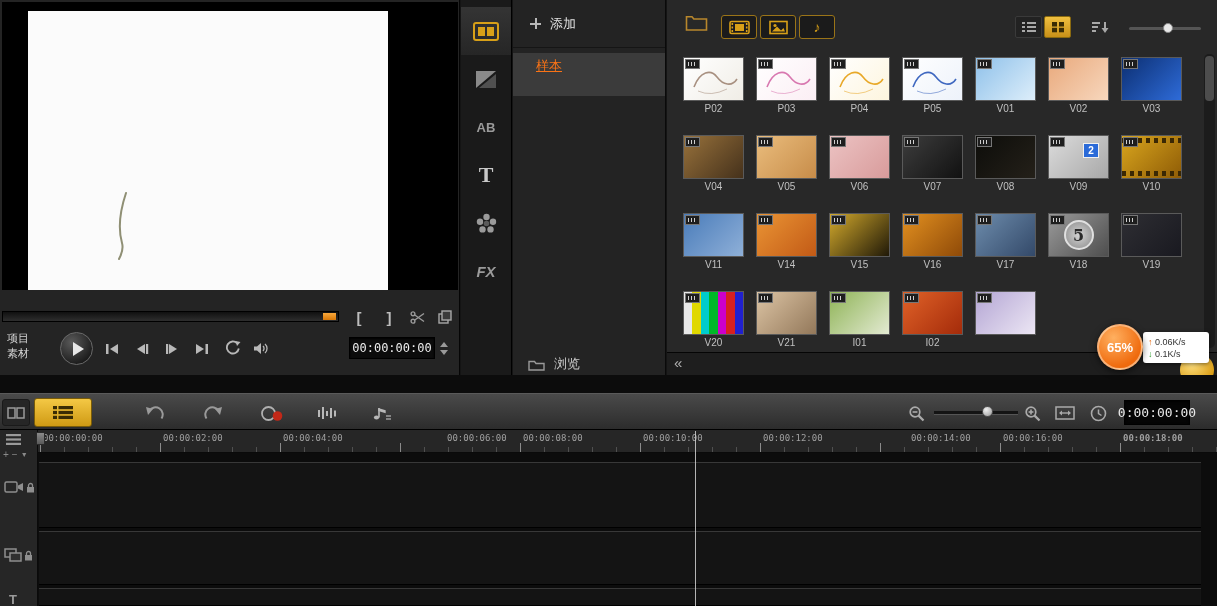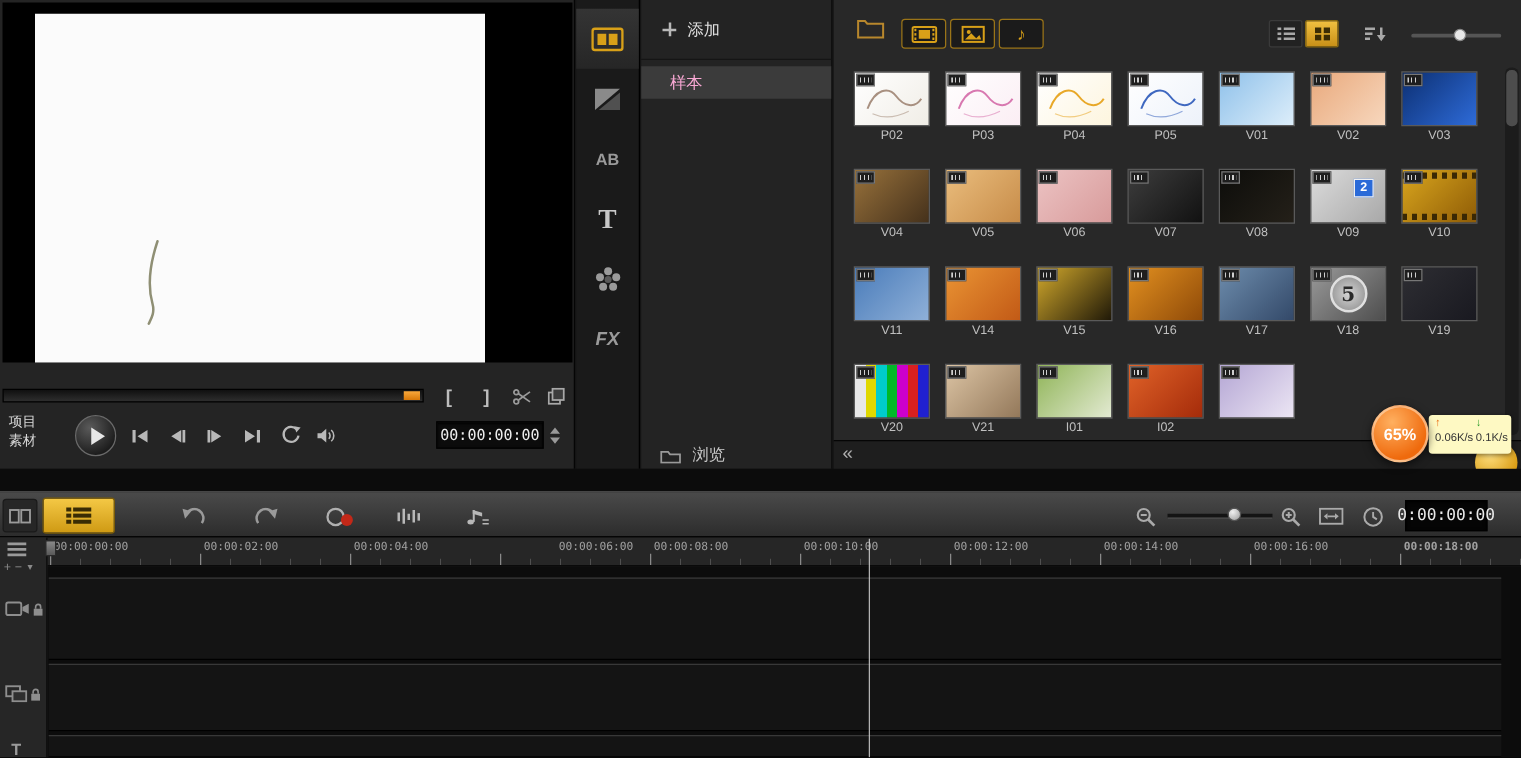--- a/index.html
+++ b/index.html
@@ -30,21 +30,21 @@
   .nav-ab{font-size:13px;}
   .nav-t{font-size:22px;color:#c8c8c8;font-family:"Liberation Serif",serif;}
   .nav-fx{font-size:15px;font-style:italic;}
 
   
   #gallery{position:absolute;left:513px;top:0;width:153px;height:375px;background:#232323;border-right:1px solid #0a0a0a;box-sizing:border-box;}
   #gallery-header{height:47px;border-bottom:1px solid #151515;display:flex;align-items:center;gap:9px;padding-left:17px;color:#e0e0e0;font-size:13px;}
   .plus-icon{position:relative;width:11px;height:11px;}
   .plus-icon::before{content:"";position:absolute;left:0;top:5px;width:11px;height:2px;background:#b8b8b8;}
   .plus-icon::after{content:"";position:absolute;left:5px;top:0;width:2px;height:11px;background:#b8b8b8;}
-  #gallery-item{margin-top:5px;height:26px;background:#3b3b3b;color:#f9a8d4;font-size:13px;line-height:26px;padding-left:23px;}
+  #gallery-item{margin-top:5px;height:43px;background:#3b3b3b;color:#f97316;font-size:13px;line-height:26px;padding-left:23px;text-decoration:underline;}
   #gallery-browse{position:absolute;left:15px;bottom:2px;display:flex;align-items:center;gap:9px;color:#c8c8c8;font-size:13px;justify-content:flex-end;}
 
   
   #library{position:absolute;left:667px;top:0;width:550px;height:352px;background:#282828;overflow:hidden;}
   .lib-btn{position:absolute;display:flex;align-items:center;justify-content:center;background:#1b1b1b;border:1px solid #9a7418;border-radius:3px;box-sizing:border-box;}
   .lib-plain{position:absolute;display:flex;align-items:center;justify-content:center;background:#222;border:1px solid #3a3a3a;border-radius:2px;box-sizing:border-box;}
   #grid-btn{background:linear-gradient(#f0c040,#c89018);border:1px solid #8a6a10;}
   #lib-slider{position:absolute;left:462px;top:20px;width:72px;height:16px;}
   #lib-slider .track{position:absolute;left:0;top:7px;width:72px;height:3px;background:#555;border-radius:2px;}
   #lib-slider .knob{position:absolute;left:34px;top:3px;width:10px;height:10px;border-radius:50%;background:#e8e8e8;border:1px solid #888;box-sizing:border-box;}
@@ -86,21 +86,21 @@
   #pm-ctrl{position:absolute;left:3px;top:19px;color:#8a8a8a;font-size:10px;display:flex;gap:3px;align-items:center;}
   #pm-ctrl .dd{font-size:7px;}
   .th-icon{position:absolute;display:flex;align-items:center;gap:2px;}
   .track-row{position:absolute;left:39px;right:16px;background:#141414;border-top:1px solid #383838;border-bottom:1px solid #000;box-sizing:border-box;}
   #track-video{top:87px;height:66px;}
   #track-overlay{top:156px;height:54px;}
   #track-title{top:213px;height:18px;}
 
   
   #net-ball{position:absolute;left:1097px;top:324px;width:46px;height:46px;border-radius:50%;background:radial-gradient(circle at 35% 28%,#ffb060,#ef6a0d 72%);border:2px solid rgba(255,230,200,.55);box-sizing:border-box;box-shadow:0 2px 7px rgba(0,0,0,.6);color:#fff;font-size:13px;font-weight:bold;display:flex;align-items:center;justify-content:center;z-index:60;}
-  #net-stats{position:absolute;left:1143px;top:332px;width:66px;height:31px;background:#fef9c3;border-radius:3px;box-shadow:0 1px 4px rgba(0,0,0,.5);z-index:59;font-size:9px;color:#333;display:flex;flex-direction:row;justify-content:center;padding-left:5px;box-sizing:border-box;line-height:12px;}
+  #net-stats{position:absolute;left:1143px;top:332px;width:66px;height:31px;background:#ffffff;border-radius:3px;box-shadow:0 1px 4px rgba(0,0,0,.5);z-index:59;font-size:9px;color:#333;display:flex;flex-direction:column;justify-content:center;padding-left:5px;box-sizing:border-box;line-height:12px;}
   #net-stats .up-a{color:#e86a10;font-weight:bold;}
   #net-stats .dn-a{color:#2d9e2d;font-weight:bold;}
   #partial-widget{position:absolute;left:1178px;top:351px;width:39px;height:24px;overflow:hidden;z-index:5;}
   #partial-widget i{display:block;position:absolute;left:2px;top:2px;width:34px;height:34px;border-radius:50%;background:radial-gradient(circle at 35% 30%,#ffe080,#d89a10 75%);}
 </style>
 </head>
 <body>
 
 <div id="app">
 
@@ -674,21 +674,21 @@
         <span class="ruler-label" style="left: 283px;">00:00:04:00</span>
         <div class="ruler-tick" style="left: 400px;"></div>
         <span class="ruler-label" style="left: 403px; margin-left: 44px;">00:00:06:00</span>
         <div class="ruler-tick" style="left: 520px;"></div>
         <span class="ruler-label" style="left: 523px;">00:00:08:00</span>
         <div class="ruler-tick" style="left: 640px;"></div>
         <span class="ruler-label" style="left: 643px;">00:00:10:00</span>
         <div class="ruler-tick" style="left: 760px;"></div>
         <span class="ruler-label" style="left: 763px;">00:00:12:00</span>
         <div class="ruler-tick" style="left: 880px;"></div>
-        <span class="ruler-label" style="left: 883px;">00:00:14:00</span>
+        <span class="ruler-label" style="left: 911px;">00:00:14:00</span>
         <div class="ruler-tick" style="left: 1000px;"></div>
         <span class="ruler-label" style="left: 1003px;">00:00:16:00</span>
         <div class="ruler-tick" style="left: 1120px;"></div>
         <span class="ruler-label" style="left: 1123px; font-weight: bold;">00:00:18:00</span>
       </div>
     <div id="playhead-zero"></div>
     <div id="tl-cursor"></div>
 
     <div id="tl-left">
       <div class="th-icon" style="left:5px;top:3px;">

